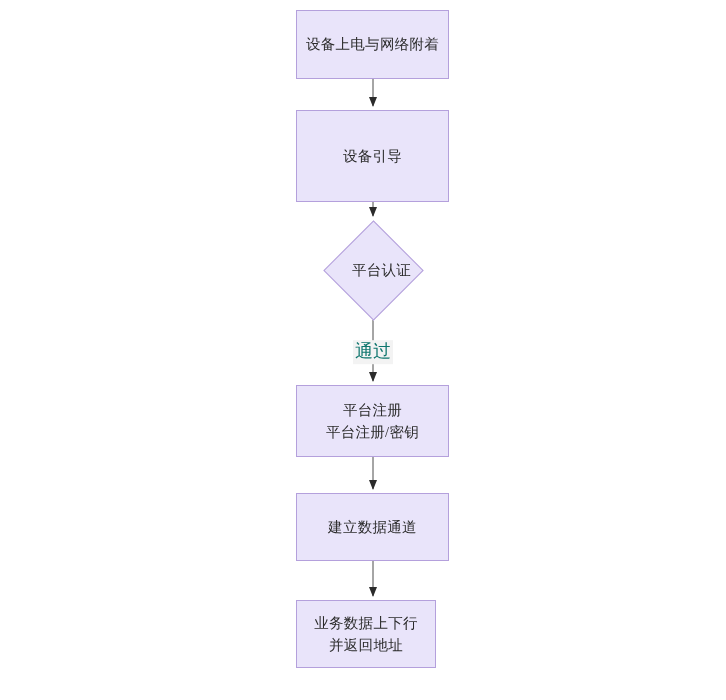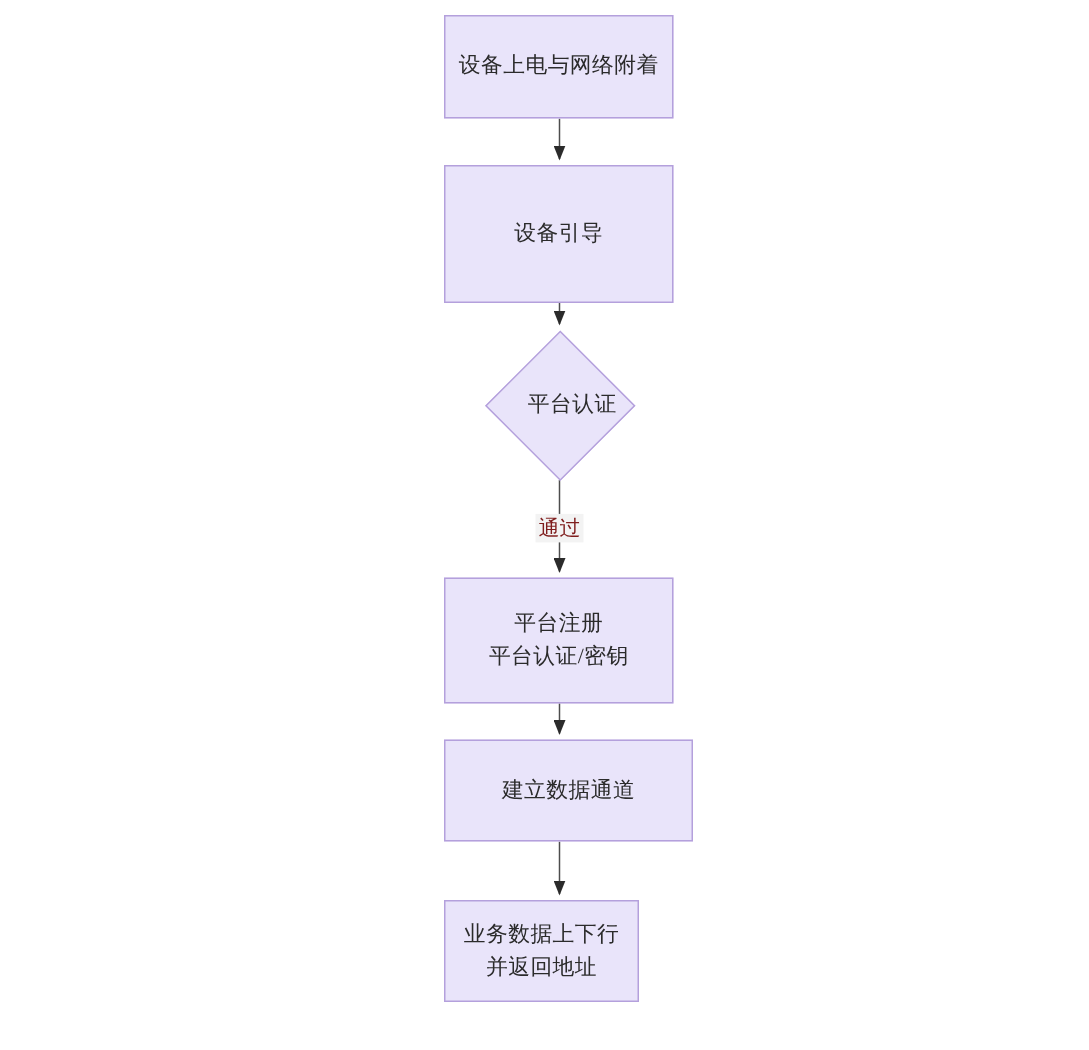--- a/index.html
+++ b/index.html
@@ -80,22 +80,22 @@
   .node.decision .diamond-text {
     position: relative;
     z-index: 2;
     margin-left: 16px;
   }
 
   
   .edge-label {
     position: absolute;
     background: #f3f3f3;
-    color: #7f1d1d;
-    font-size: 14px;
+    color: #0f766e;
+    font-size: 18px;
     line-height: 1.2;
     padding: 1px 2px;
     white-space: nowrap;
     transform: translate(-50%, -50%);
   }
 </style>
 </head>
 <body>
 
 <div id="canvas">
@@ -122,29 +122,29 @@
 
   <div class="node process" style="left:296px; top:110px; width:153px; height:92px;">
     <span class="node-line">设备引导</span>
   </div>
 
   <div class="node decision" style="left:323px; top:220px; width:101px; height:100px;">
     <span class="diamond-bg"></span>
     <span class="node-line diamond-text">平台认证</span>
   </div>
 
-  <div class="node process" style="left:296px; top:385px; width:153px; height:84px;">
+  <div class="node process" style="left:296px; top:385px; width:153px; height:72px;">
     <span class="node-line">平台注册</span>
-    <span class="node-line">平台认证/密钥</span>
+    <span class="node-line">平台注册/密钥</span>
   </div>
 
-  <div class="node process" style="left:296px; top:493px; width:166px; height:68px;">
+  <div class="node process" style="left:296px; top:493px; width:153px; height:68px;">
     <span class="node-line">建立数据通道</span>
   </div>
 
-  <div class="node process" style="left:296px; top:600px; width:130px; height:68px;">
+  <div class="node process" style="left:296px; top:600px; width:140px; height:68px;">
     <span class="node-line">业务数据上下行</span>
     <span class="node-line">并返回地址</span>
   </div>
 
   <div class="edge-label" style="left:373px; top:352px;">通过</div>
 
 </div>
 
 </body></html>

